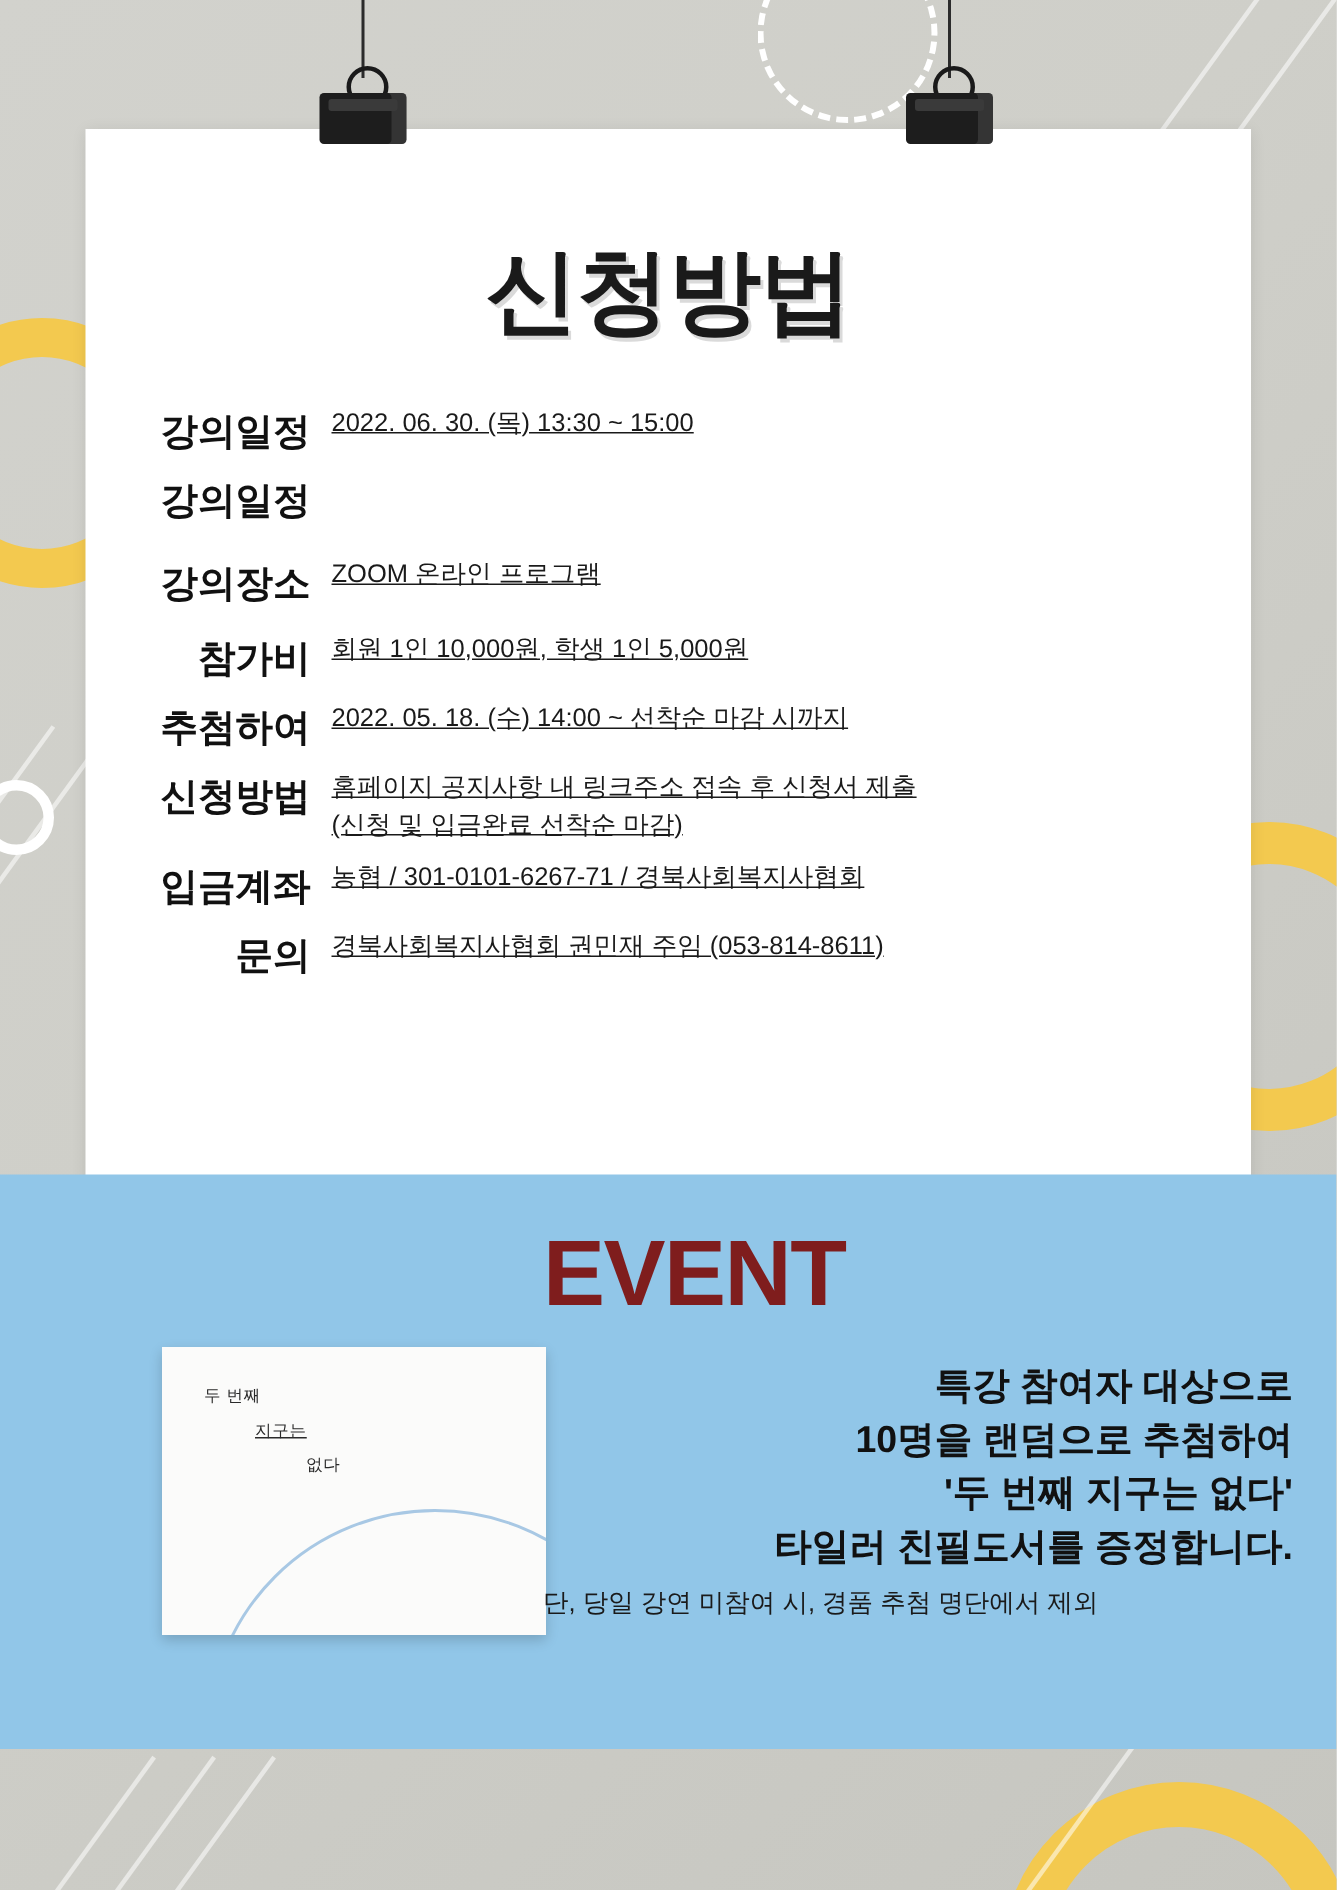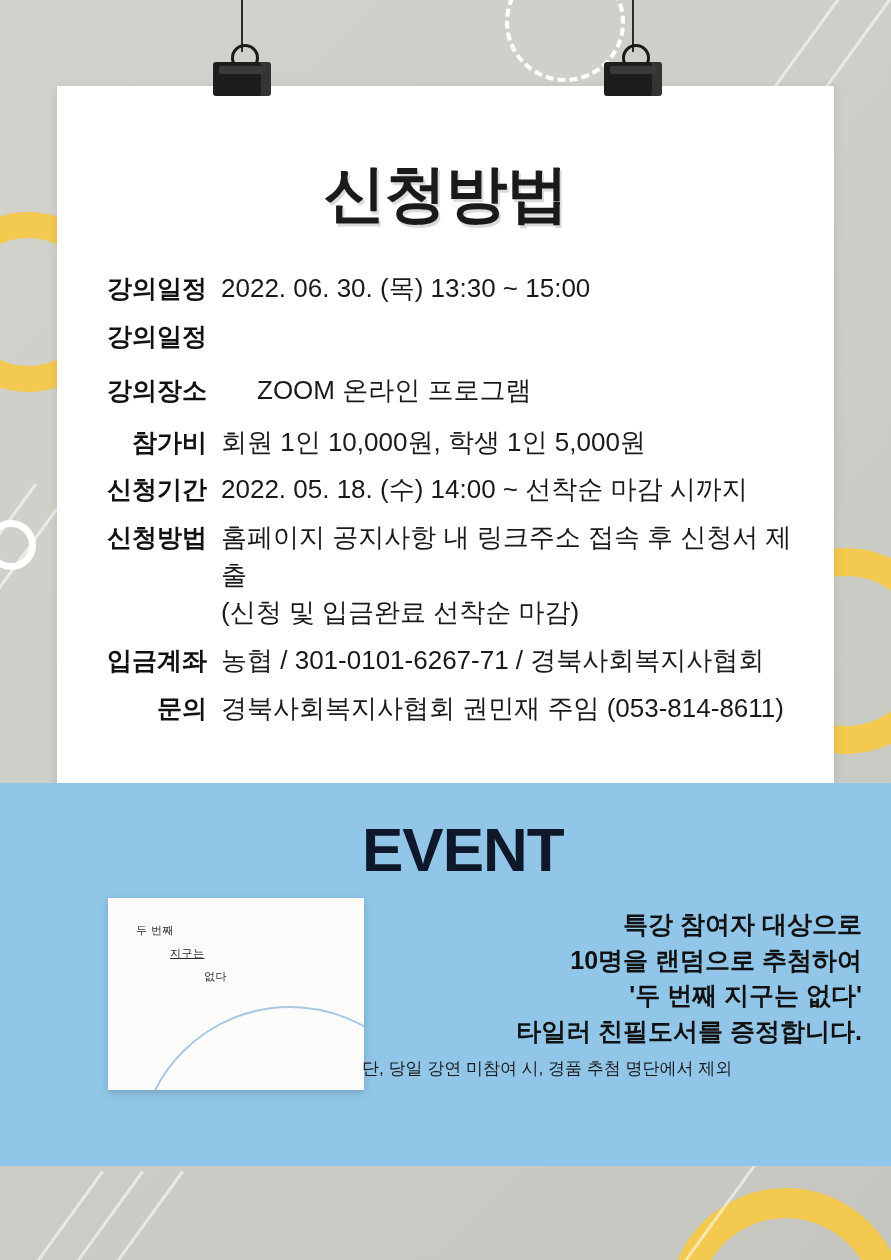--- a/index.html
+++ b/index.html
@@ -145,24 +145,25 @@
     flex: 0 0 142px;
     text-align: right;
     font-size: 25px;
     font-weight: bold;
     color: #111;
     padding-right: 14px;
     box-sizing: border-box;
     line-height: 1.45;
   }
   .row .value {
-    font-size: 26px;
+    font-size: 17px;
     color: #1a1a1a;
     line-height: 1.45;
     flex: 1;
+    text-decoration: underline;
   }
   .row .value .line2 { display: block; }
   .row.tight { margin-bottom: 4px; }
   .row.gap { margin-bottom: 14px; }
 
   
   .event-band {
     position: absolute;
     left: 0;
     top: 783px;
@@ -208,21 +209,21 @@
 
   .event-text {
     position: absolute;
     left: 362px;
     top: 36px;
     width: 500px;
   }
   .event-title {
     font-size: 62px;
     font-weight: bold;
-    color: #0f172a;
+    color: #7f1d1d;
     letter-spacing: -1px;
     line-height: 1;
     margin-bottom: 26px;
   }
   .event-line {
     font-size: 25px;
     font-weight: bold;
     color: #111;
     line-height: 1.42;
     text-align: right;
@@ -264,32 +265,32 @@
 
       <div class="row">
         <div class="label">강의일정</div>
         <div class="value">2022. 06. 30. (목) 13:30 ~ 15:00</div>
       </div>
 
       <div class="row tight">
         <div class="label">강의일정</div>
       </div>
 
-      <div class="row gap" style="margin-top:18px;gap:36px;">
+      <div class="row gap" style="margin-top:18px;">
         <div class="label">강의장소</div>
         <div class="value">ZOOM 온라인 프로그램</div>
       </div>
 
       <div class="row">
         <div class="label">참가비</div>
         <div class="value">회원 1인 10,000원, 학생 1인 5,000원</div>
       </div>
 
       <div class="row">
-        <div class="label">신청기간</div>
+        <div class="label">추첨하여</div>
         <div class="value">2022. 05. 18. (수) 14:00 ~ 선착순 마감 시까지</div>
       </div>
 
       <div class="row">
         <div class="label">신청방법</div>
         <div class="value">
           <span>홈페이지 공지사항 내 링크주소 접속 후 신청서 제출</span>
           <span class="line2">(신청 및 입금완료 선착순 마감)</span>
         </div>
       </div>

